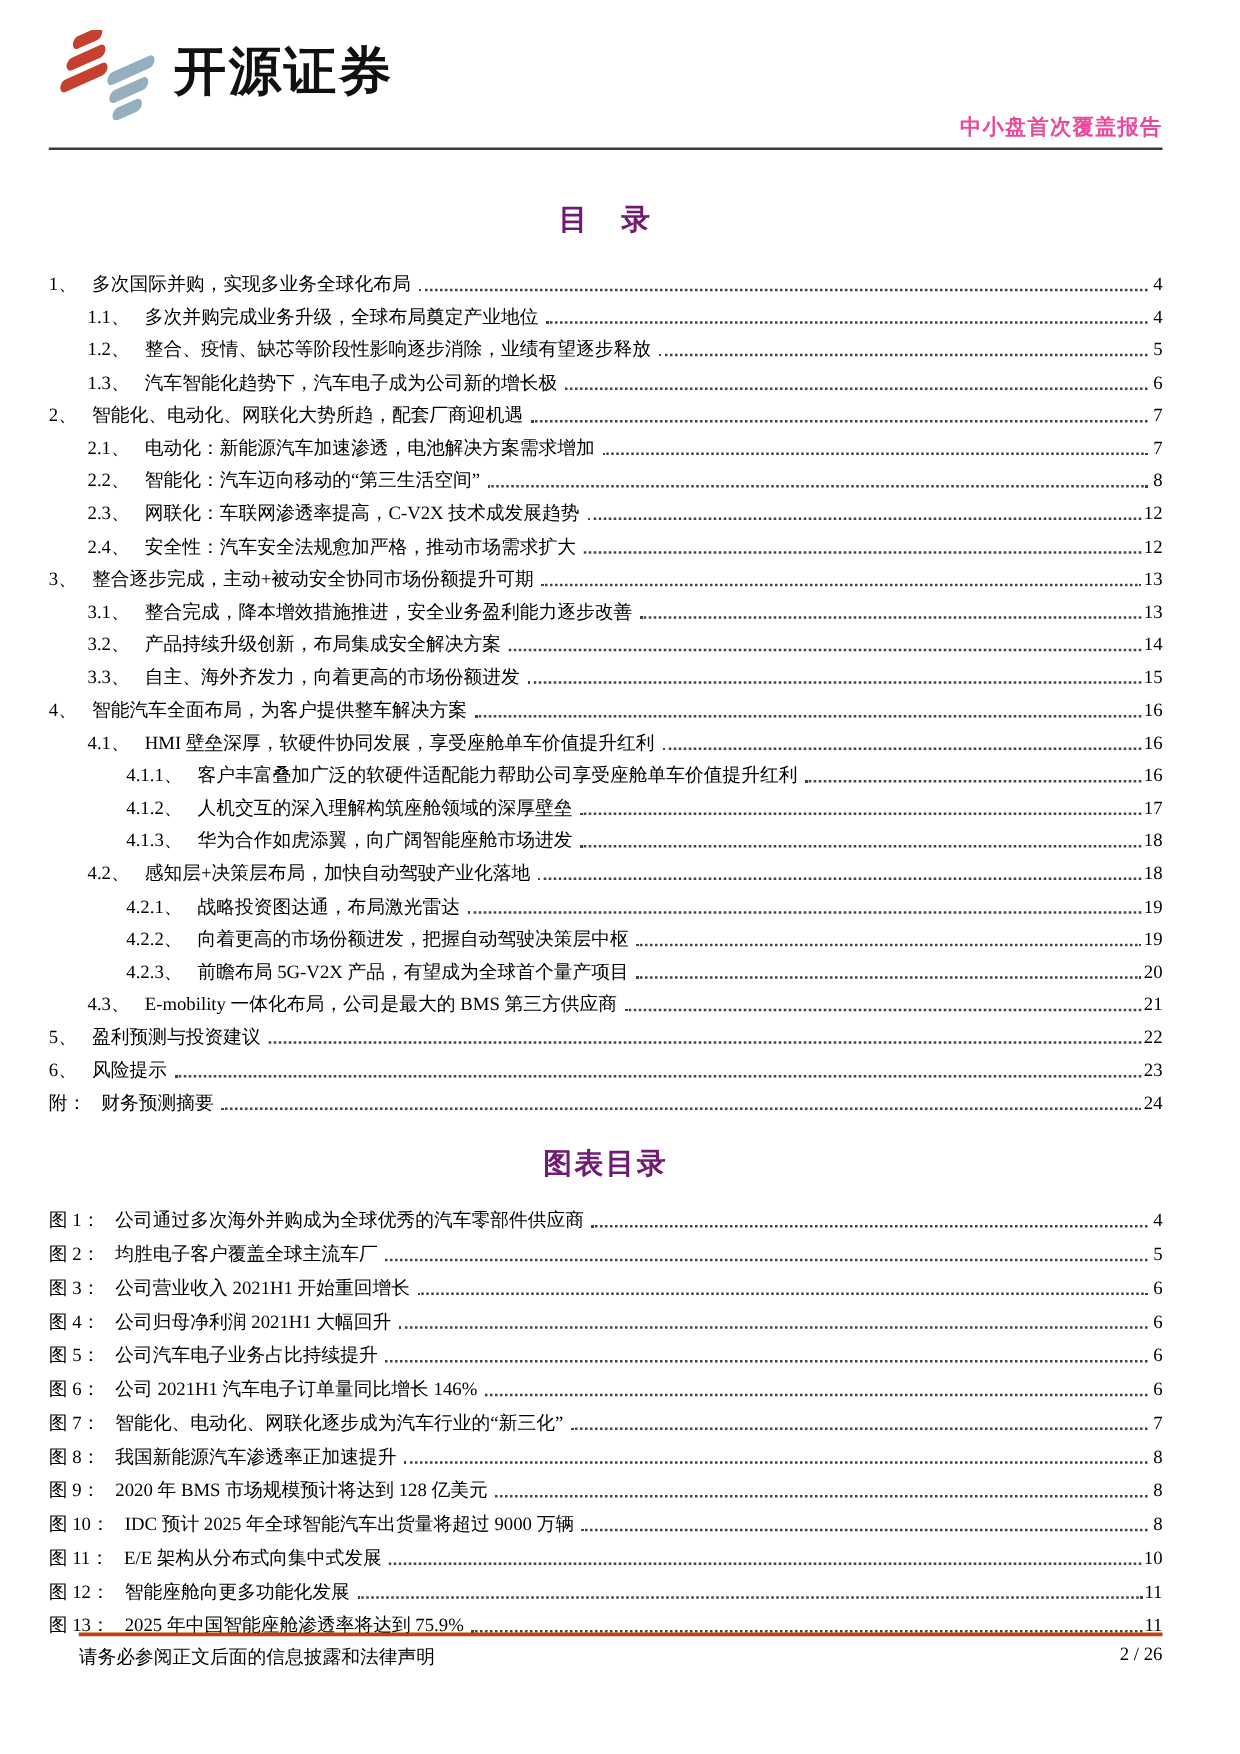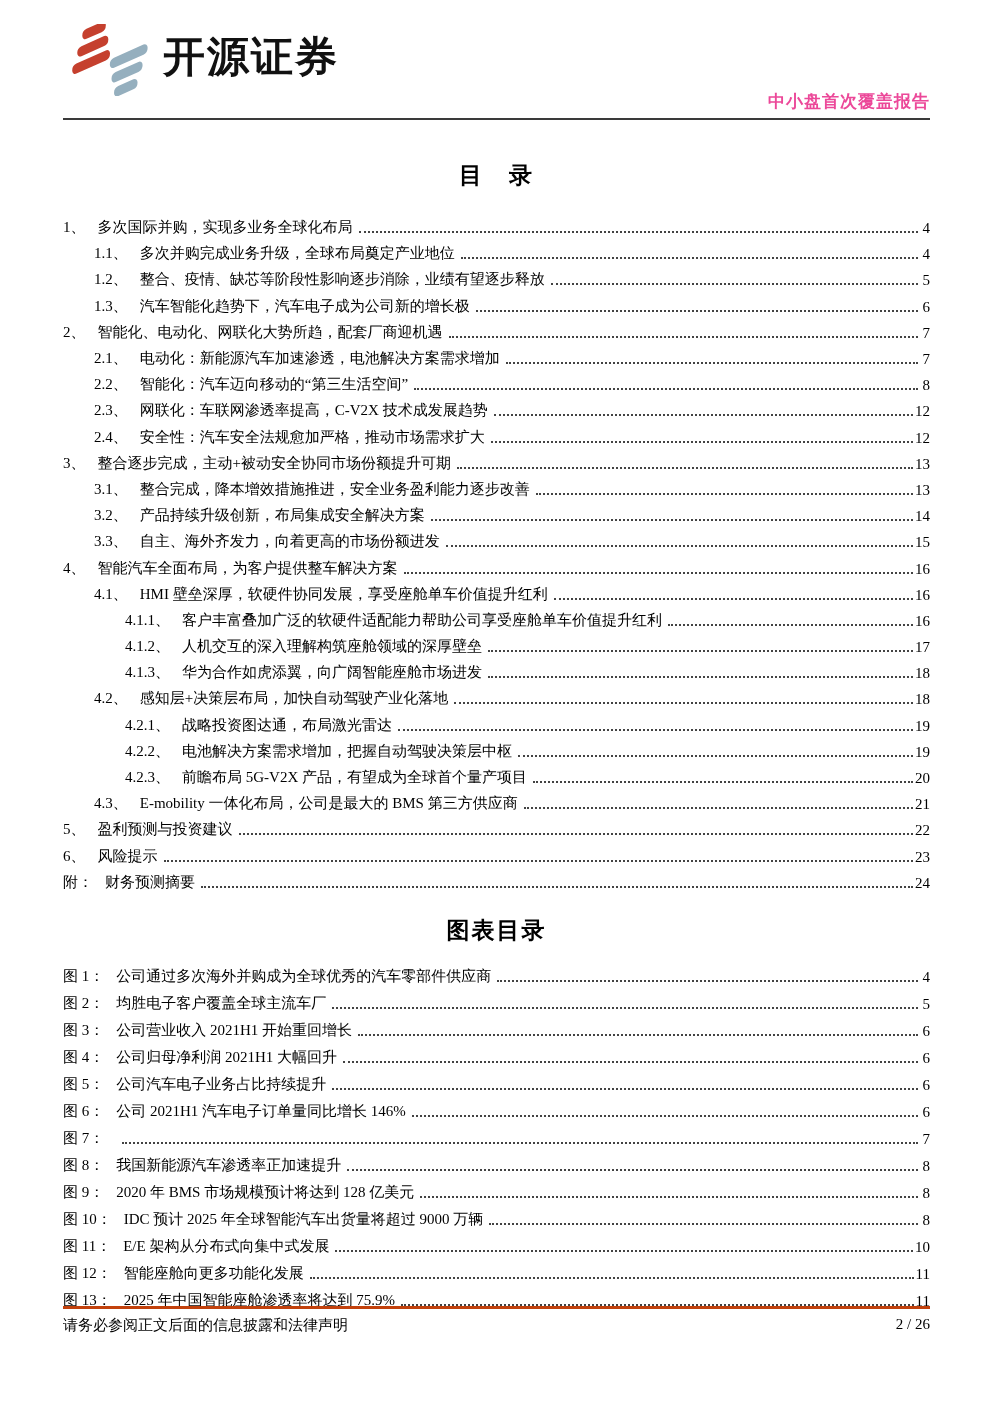--- a/index.html
+++ b/index.html
@@ -1,38 +1,38 @@
 <!DOCTYPE html>
 <html><head>
 <meta charset="utf-8">
 <style>
   html,body{margin:0;padding:0;background:#ffffff;}
   body{
     width:992px;height:1403px;position:relative;overflow:hidden;
     font-family:"Liberation Serif","DejaVu Serif",serif;color:#000;
   }
-  .page{position:absolute;inset:0;padding:0 62px 0 63px;box-sizing:border-box;}
+  .page{position:absolute;inset:0;padding:0 62px 0 39px;box-sizing:border-box;}
 
   
   .header{position:relative;height:118px;border-bottom:2px solid #3a3a3a;}
   .logo{position:absolute;left:0;top:24px;display:flex;align-items:center;gap:8px;}
   .logo-mark{width:92px;height:72px;flex:0 0 auto;}
   .brand{
     font-family:"DejaVu Sans","Liberation Sans",sans-serif;
     font-weight:700;font-size:42px;letter-spacing:2px;color:#111;line-height:1;
     padding-bottom:6px;
   }
   .report-type{
     position:absolute;right:0;bottom:5px;
     font-size:17px;font-weight:700;letter-spacing:1px;color:#ec4899;
   }
 
   
   .section-title{
-    text-align:center;font-size:23px;font-weight:700;color:#000000;
+    text-align:center;font-size:23px;font-weight:700;color:#701a75;
     letter-spacing:2px;line-height:1.3;
   }
   .toc-title{margin-top:41px;}
   .figures-title{margin-top:24px;}
 
   
   .toc-list{margin-top:20px;}
   .fig-list{margin-top:13px;}
   .row{
     display:flex;align-items:flex-end;height:26.2px;
@@ -199,21 +199,21 @@
     <span class="pg">18</span>
   </div>
       <div class="row lvl3">
     <span class="num">4.2.1、</span>
     <span class="txt">战略投资图达通，布局激光雷达</span>
     <span class="dots"></span>
     <span class="pg">19</span>
   </div>
       <div class="row lvl3">
     <span class="num">4.2.2、</span>
-    <span class="txt">电池解决方案需求增加，把握自动驾驶决策层中枢</span>
+    <span class="txt">向着更高的市场份额进发，把握自动驾驶决策层中枢</span>
     <span class="dots"></span>
     <span class="pg">19</span>
   </div>
       <div class="row lvl3">
     <span class="num">4.2.3、</span>
     <span class="txt">前瞻布局 5G-V2X 产品，有望成为全球首个量产项目</span>
     <span class="dots"></span>
     <span class="pg">20</span>
   </div>
       <div class="row lvl2">
@@ -275,20 +275,21 @@
     <span class="pg">6</span>
   </div>
       <div class="row">
     <span class="num">图 6：</span>
     <span class="txt">公司 2021H1 汽车电子订单量同比增长 146%</span>
     <span class="dots"></span>
     <span class="pg">6</span>
   </div>
       <div class="row">
     <span class="num">图 7：</span>
+    <span class="txt">智能化、电动化、网联化逐步成为汽车行业的“新三化”</span>
     <span class="dots"></span>
     <span class="pg">7</span>
   </div>
       <div class="row">
     <span class="num">图 8：</span>
     <span class="txt">我国新能源汽车渗透率正加速提升</span>
     <span class="dots"></span>
     <span class="pg">8</span>
   </div>
       <div class="row">

